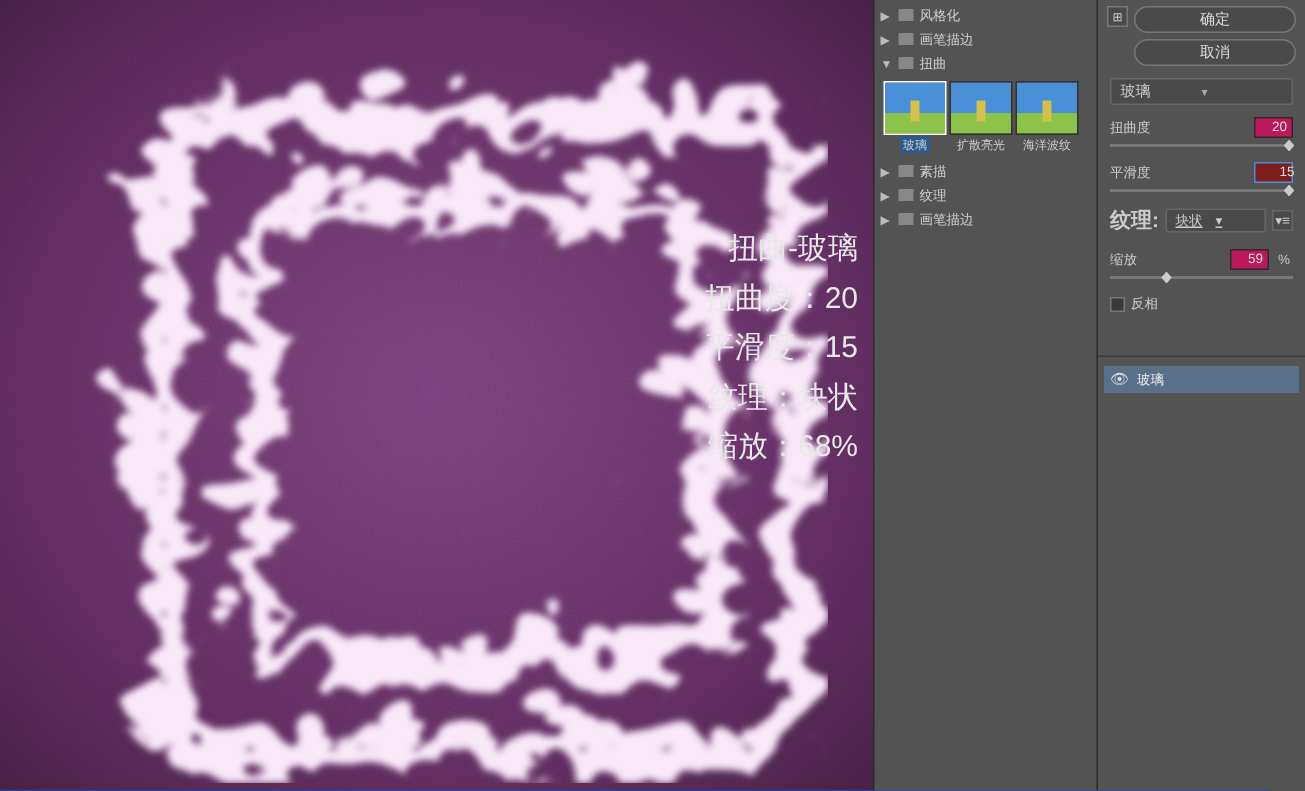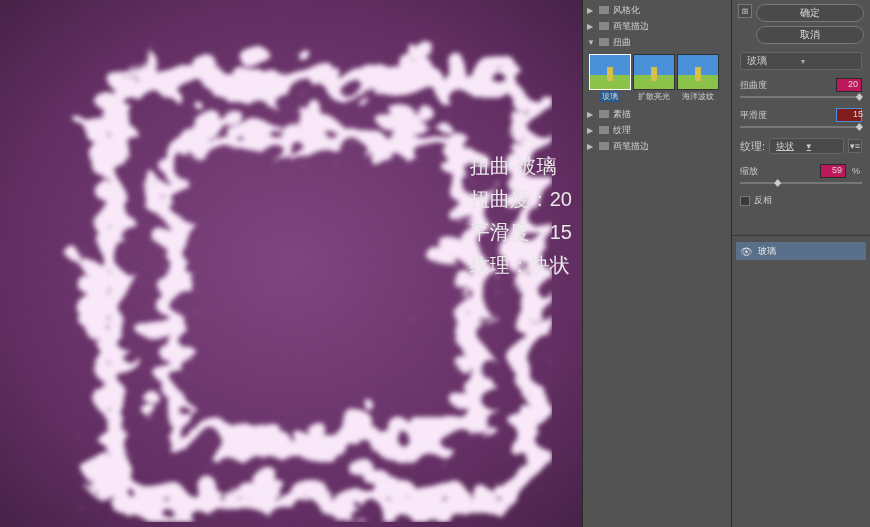--- a/index.html
+++ b/index.html
@@ -10,20 +10,21 @@
   font-size: 10px;
   color: #ccc;
   display: flex;
   overflow: hidden;
 }
 .canvas-area {
   width: 582px; height: 527px;
   position: relative;
   background: #1d4ed8;
   overflow: hidden;
+  text-align: right;
 }
 .canvas-area svg { width: 100%; height: 100%; display: block; }
 .overlay-text {
   position: absolute;
   right: 10px; top: 150px;
   color: #e8e8e8;
   font-size: 20px;
   line-height: 1.65;
 }
 .filter-tree {
@@ -147,21 +148,21 @@
 .slider .knob {
   position: absolute; top: -3px;
   width: 7px; height: 8px;
   background: #ccc;
   clip-path: polygon(50% 0, 100% 50%, 50% 100%, 0 50%);
 }
 .tex-row {
   display: flex; align-items: center; gap: 4px;
   margin-bottom: 10px;
 }
-.tex-row .plabel { font-size: 11px; color: #ccc; }
+.tex-row .plabel { font-size: 14px; color: #ccc; font-weight: bold; }
 .tex-row .select {
   flex: 1; height: 16px;
   background: #4a4a4a;
   border: 1px solid #666;
   border-radius: 2px;
   display: flex; align-items: center;
   padding: 0 6px;
   font-size: 9px;
   cursor: pointer;
 }
@@ -228,20 +229,21 @@
     <g filter="url(#glass)">
       <rect x="90" y="60" width="420" height="420" fill="none" stroke="#f8e8f8" stroke-width="30" rx="30"></rect>
       <rect x="150" y="120" width="300" height="300" fill="none" stroke="#f8e8f8" stroke-width="26" rx="26"></rect>
     </g>
   </svg>
   <div class="overlay-text">
     <div>扭曲-玻璃</div>
     <div>扭曲度：20</div>
     <div>平滑度：15</div>
     <div>纹理：块状</div>
+    <div>缩放：68%</div>
   </div>
 </div>
 
 <div class="filter-tree">
   <div class="tree-item">
     <span class="arrow">▶</span>
     <span class="folder-ic"></span>
     <span class="lbl">风格化</span>
   </div>
   <div class="tree-item">

